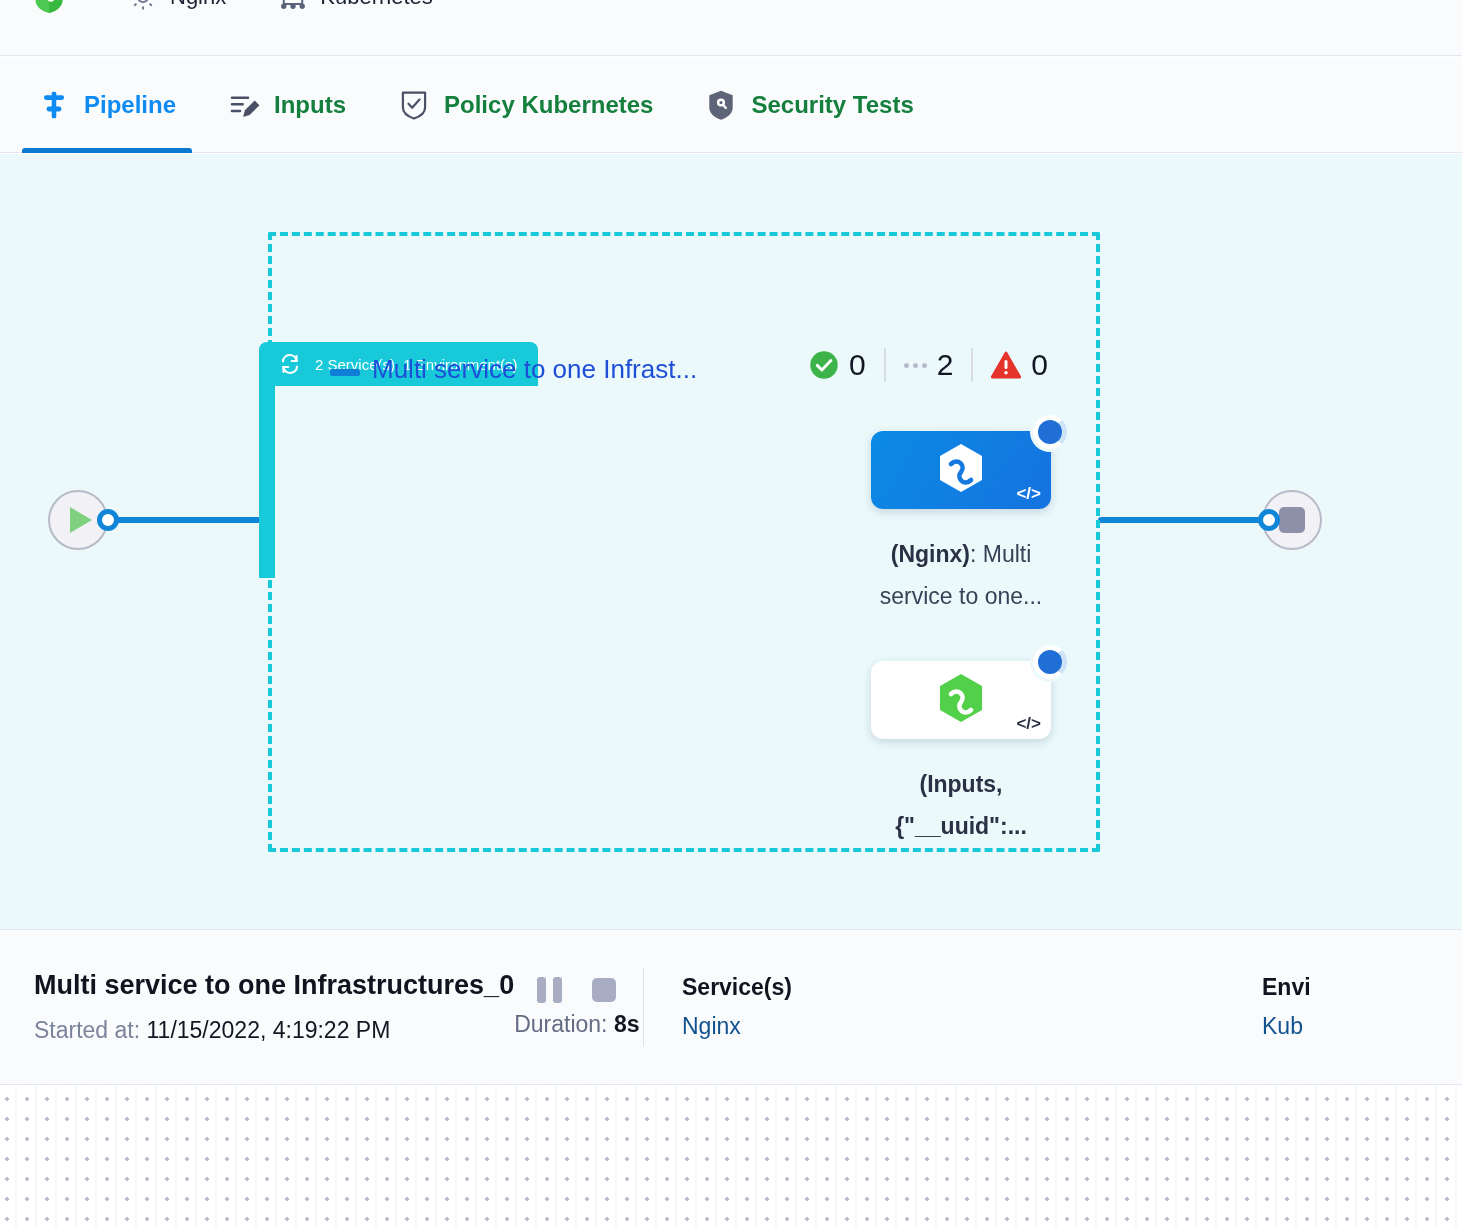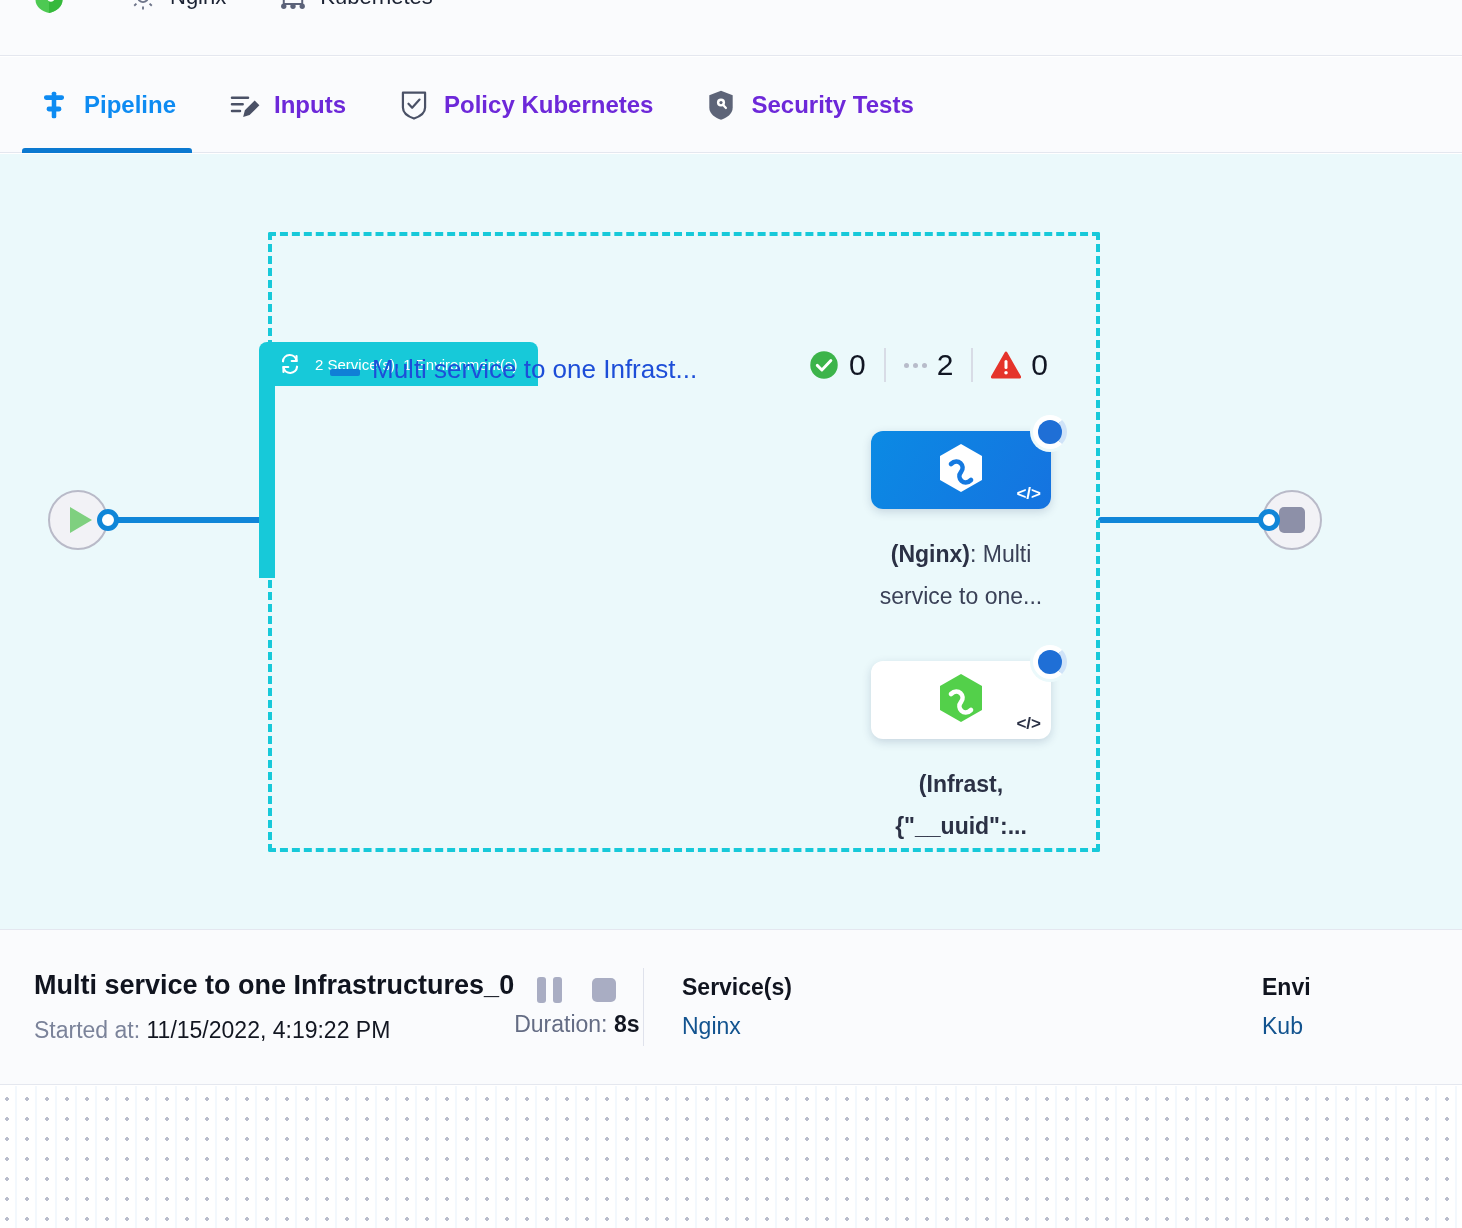--- a/index.html
+++ b/index.html
@@ -31,21 +31,21 @@
     background: #fafbfd;
     border-bottom: 1px solid #e4e7ef;
     display: flex; align-items: center; padding-left: 36px;
   }
   .tab {
     display: flex; align-items: center; gap: 14px;
     height: 96px; position: relative; cursor: pointer;
     padding: 0 2px;
   }
   .tab + .tab { margin-left: 48px; }
-  .tab-label { font-size: 24px; font-weight: 700; color: #6d28d9; white-space: nowrap; }
+  .tab-label { font-size: 24px; font-weight: 700; color: #15803d; white-space: nowrap; }
   .tab.active .tab-label { color: #0d8bf2; }
   .tab.active::after {
     content: ""; position: absolute; left: -14px; right: -14px; bottom: 0;
     height: 5px; background: #0b79d0; border-radius: 3px 3px 0 0;
   }
   .tab-ico { width: 32px; height: 32px; display: block; flex: none; }
 
   
   .canvas {
     position: absolute; left: 0; top: 154px; width: 1462px; height: 775px;
@@ -334,21 +334,21 @@
       <div class="node white node2">
         <div class="card">
           <svg width="64" height="64" viewBox="0 0 64 64">
             <path d="M32 6 L53 18 V42 L32 54 L11 42 V18 Z" fill="#53D04A"></path>
             <path d="M22 26 c7 -7 15 2 10 8 c-5 6 3 15 10 8" stroke="#ffffff" stroke-width="4.6" fill="none" stroke-linecap="round"></path>
           </svg>
           <span class="code-badge">&lt;/&gt;</span>
           <div class="spin"></div>
         </div>
         <div class="node-label bold">
-          <div>(Infrast,</div>
+          <div>(Inputs,</div>
           <div>{"__uuid":...</div>
         </div>
       </div>
 
     </div>
   </div>
 
   <div class="details">
     <div class="det-main">
       <div class="det-title">Multi service to one Infrastructures_0</div>

